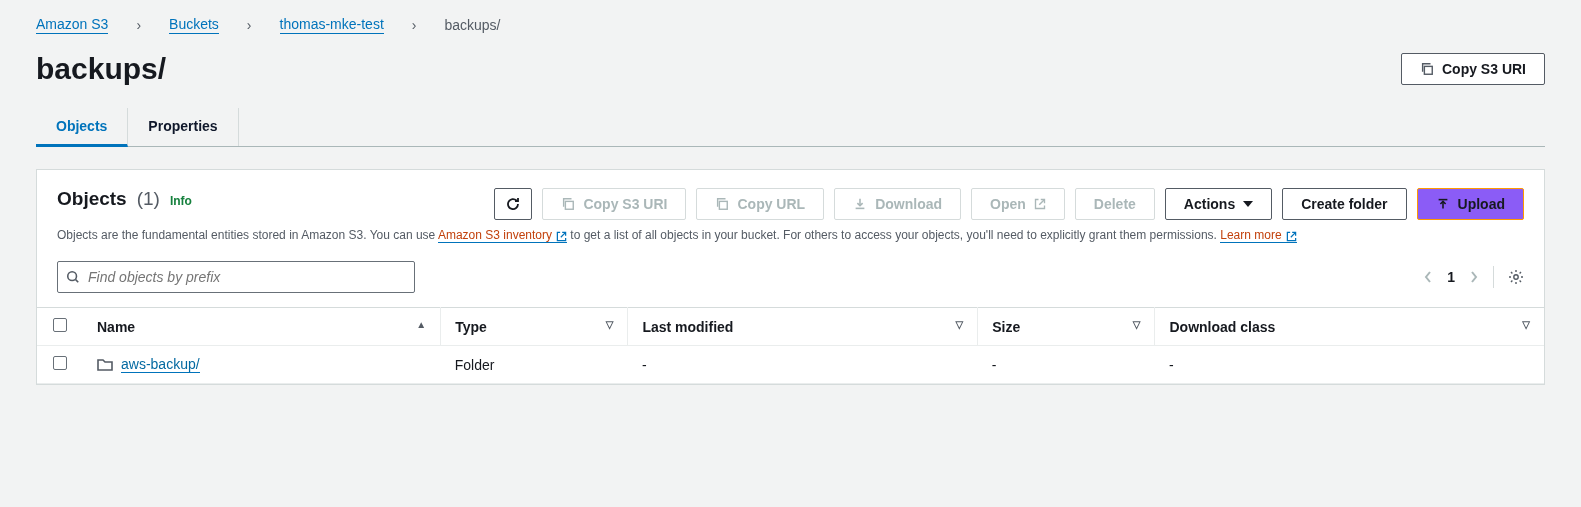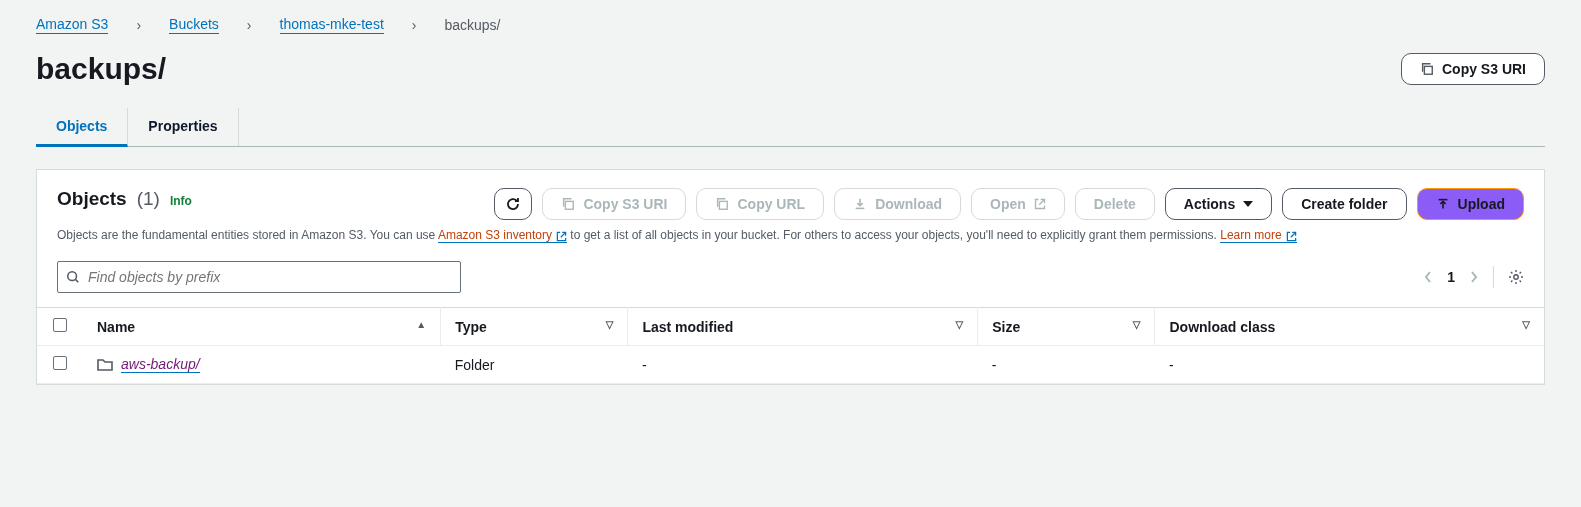--- a/index.html
+++ b/index.html
@@ -36,21 +36,21 @@
   font-size: 30px;
   font-weight: 700;
 }
 .btn {
   display: inline-flex;
   align-items: center;
   gap: 8px;
   padding: 6px 18px;
   border: 1px solid #545b64;
   background: #fff;
-  border-radius: 10px;
+  border-radius: 2px;
   font-size: 14px;
   font-weight: 700;
   cursor: pointer;
   color: #16191f;
   height: 32px;
 }
 .btn.primary { background: #8b5cf6; border-color: #ff9900; color: #16191f; }
 .btn.disabled { color: #aab7b8; border-color: #d5dbdb; cursor: default; }
 .btn.icon-only { padding: 6px 10px; }
 .tabs {
@@ -100,21 +100,21 @@
   justify-content: space-between;
   align-items: center;
   padding: 0 20px;
   margin-bottom: 14px;
 }
 .search-box {
   display: flex;
   align-items: center;
   border: 1px solid #687078;
   border-radius: 2px;
-  width: 404px;
+  width: 358px;
   height: 32px;
   padding: 0 8px;
   gap: 8px;
 }
 .search-box input {
   border: none;
   outline: none;
   flex: 1;
   font-style: italic;
   font-size: 14px;
@@ -137,21 +137,21 @@
 }
 th:not(:first-child):not(:last-child) { border-right: 1px solid #eaeded; }
 .th-inner { display: flex; justify-content: space-between; }
 .sort-icon { font-size: 10px; color: #545b64; cursor: pointer; }
 .filter-icon { font-size: 10px; color: #545b64; cursor: pointer; }
 td {
   padding: 10px 14px;
   border-bottom: 1px solid #eaeded;
   font-size: 14px;
 }
-td a { color: #701a75; text-decoration: none; border-bottom: 1px solid #0073bb; font-style: italic; }
+td a { color: #0369a1; text-decoration: none; border-bottom: 1px solid #0073bb; }
 .check-col { width: 46px; text-align: center; }
 .checkbox {
   width: 14px; height: 14px;
   border: 1px solid #687078;
   border-radius: 2px;
   display: inline-block;
   cursor: pointer;
 }
 .name-cell { display: flex; align-items: center; gap: 8px; }
 svg { display: block; }

